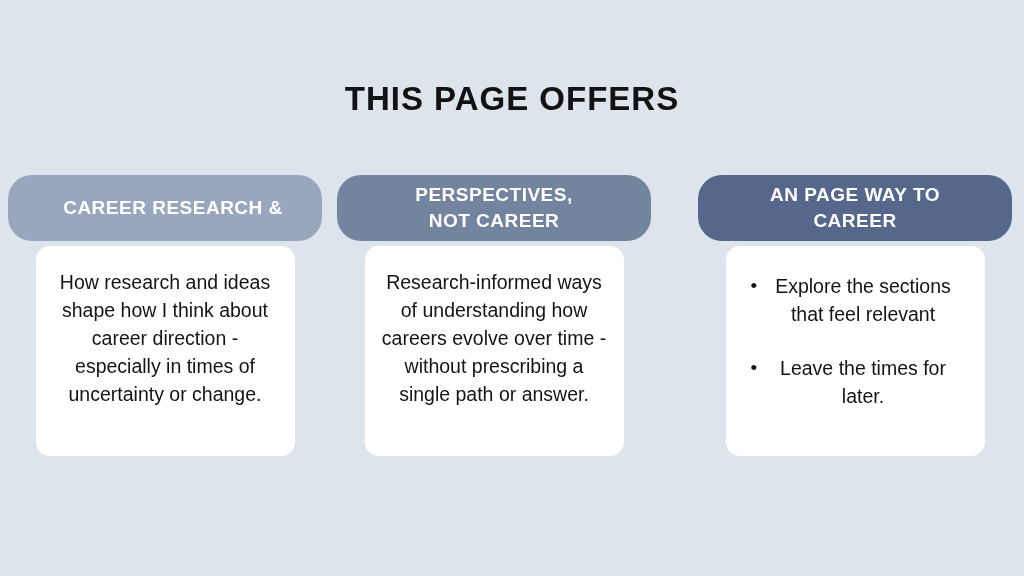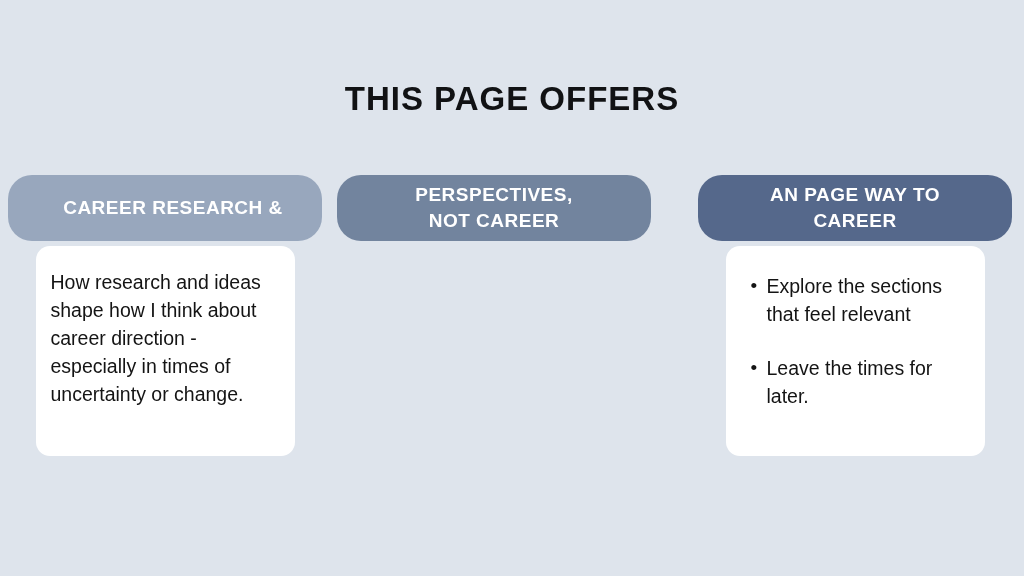--- a/index.html
+++ b/index.html
@@ -61,21 +61,21 @@
     background: #ffffff;
     border-radius: 14px;
     box-sizing: border-box;
     padding: 22px 15px 16px 15px;
   }
   .card-body {
     margin: 0;
     font-size: 19.5px;
     line-height: 28px;
     color: #141414;
-    text-align: left;
+    text-align: center;
   }
   .bullet-list {
     list-style: none;
     margin: 4px 0 0 0;
     padding: 0;
   }
   .bullet-item {
     display: grid;
     grid-template-columns: 26px 1fr;
     align-items: start;
@@ -85,21 +85,21 @@
     margin-bottom: 26px;
   }
   .bullet-item:last-child { margin-bottom: 0; }
   .bullet-glyph {
     text-align: left;
     padding-left: 10px;
     font-size: 19px;
     line-height: 28px;
   }
   .bullet-text {
-    text-align: left;
+    text-align: center;
     padding-right: 10px;
   }
 </style>
 </head>
 <body>
 
 <div class="slide">
 
   <h1 class="page-title">THIS PAGE OFFERS</h1>
 
@@ -109,20 +109,23 @@
     </div>
     <div class="card">
       <p class="card-body">How research and ideas shape how I think about career direction - especially in times of uncertainty or change.</p>
     </div>
   </div>
 
   <div class="column col-2">
     <div class="header-pill pill-2">
       <span>PERSPECTIVES,</span>
       <span>NOT CAREER</span>
+    </div>
+    <div class="card">
+      <p class="card-body">Research-informed ways of understanding how careers evolve over time - without prescribing a single path or answer.</p>
     </div>
   </div>
 
   <div class="column col-3">
     <div class="header-pill pill-3">
       <span>AN PAGE WAY TO</span>
       <span>CAREER</span>
     </div>
     <div class="card">
       <ul class="bullet-list">

